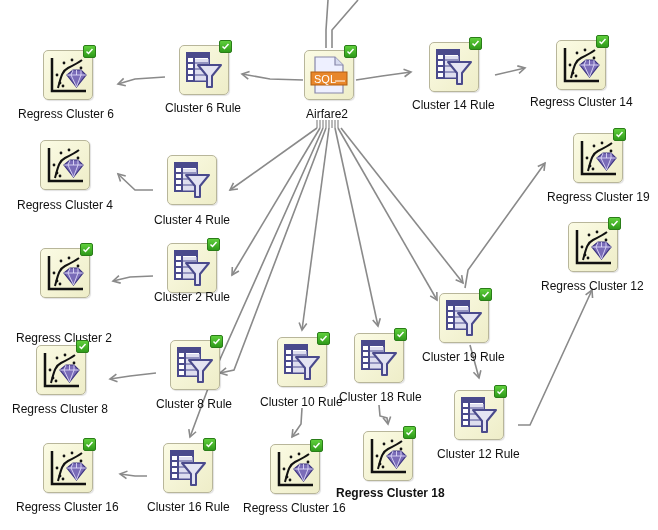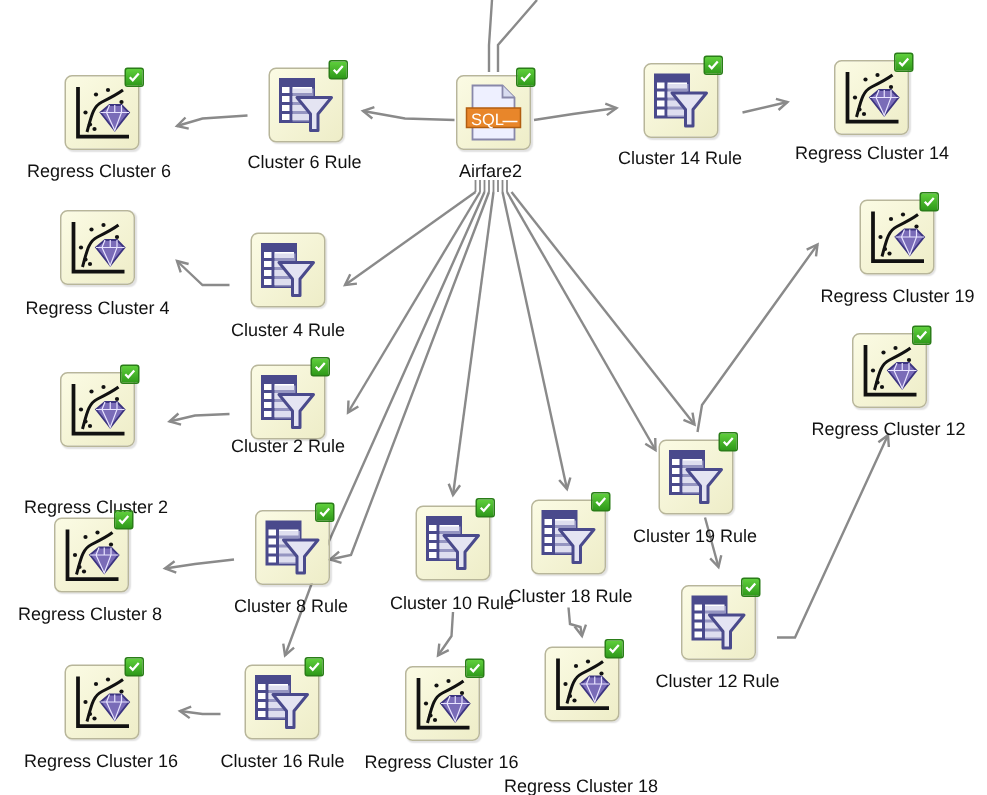--- a/index.html
+++ b/index.html
@@ -451,15 +451,15 @@
     <circle cx="33" cy="13" r="1.4" fill="#111"></circle>
     <circle cx="15" cy="31" r="1.4" fill="#111"></circle>
     <path d="M19 20 L25 15 L33 15 L38 20 L28.5 32 Z" fill="#7a6cb8" stroke="#3c3480" stroke-width="1.2"></path>
     <path d="M19 20 L38 20 M25 15 L23 20 L28.5 32 L33 20 L33 15 M28.5 15 L28.5 20" fill="none" stroke="#e8e4ff" stroke-width="0.8"></path>
   </svg></span></div>
       <div class="check" style="left: 403px; top: 426px;">
         <svg width="9" height="9" viewBox="0 0 9 9">
           <polyline points="1.5,4.5 3.5,6.5 7.5,2" fill="none" stroke="#fff" stroke-width="1.5"></polyline>
         </svg>
       </div>
-      <div class="label" style="left: 336px; top: 517px;">Regress Cluster 18</div>
+      <div class="label" style="left: 336px; top: 486px; font-weight: bold;">Regress Cluster 18</div>
     </div>
   </div>
 
 </body></html>

